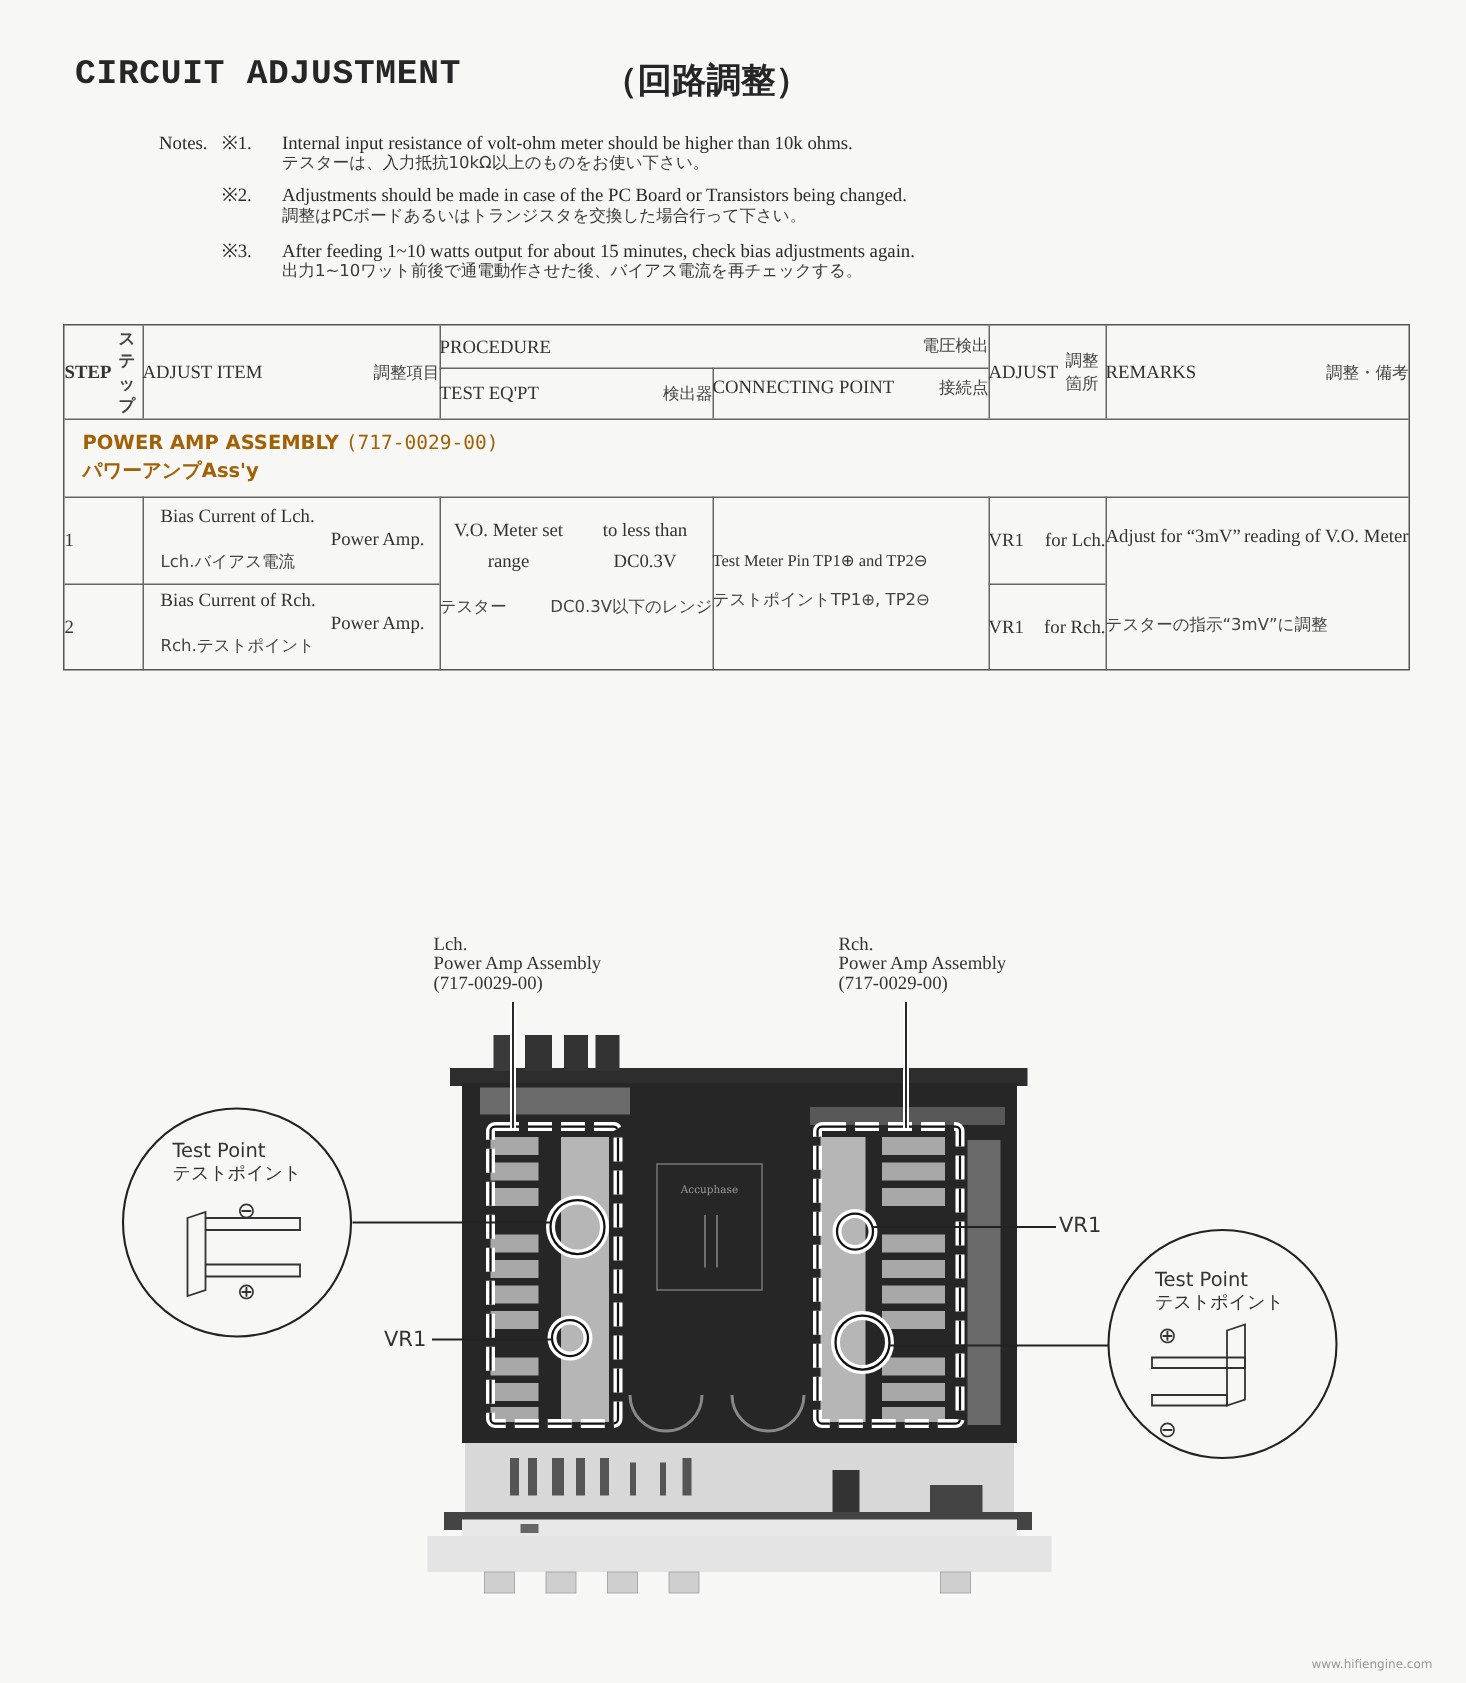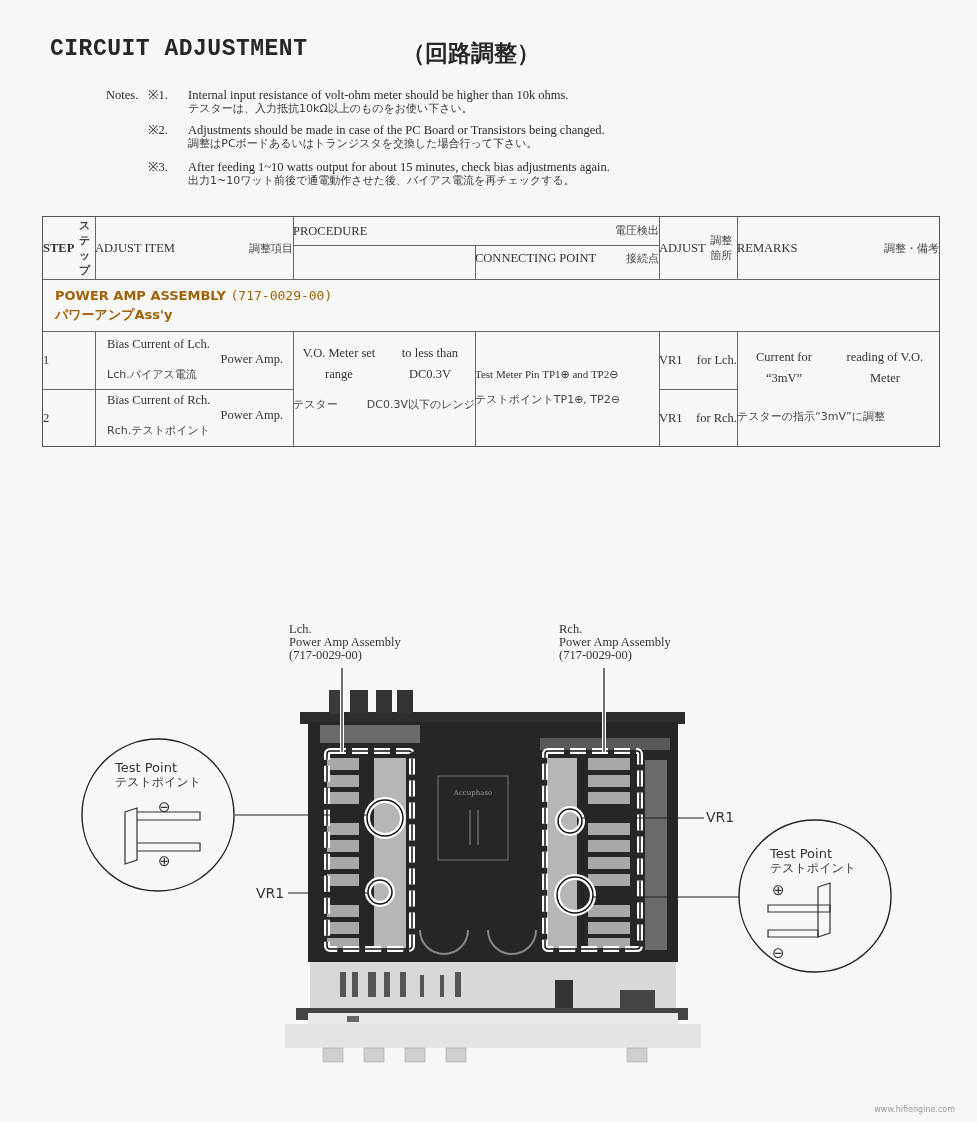--- a/index.html
+++ b/index.html
@@ -78,20 +78,24 @@
     <span class="jp-small">ステップ</span>
   </div>
   <div class="cell" style="left:52px; top:0; width:198px; height:62px;">
     <span>ADJUST ITEM</span>
     <span class="jp-small">調整項目</span>
   </div>
   <div class="cell" style="left:250px; top:0; width:366px; height:28px; line-height:12px;">
     <span>PROCEDURE</span>
     <span class="jp-small">電圧検出</span>
   </div>
+  <div class="cell" style="left:250px; top:28px; width:182px; height:34px; line-height:13px;">
+    <span>TEST EQ'PT</span>
+    <span class="jp-small">検出器</span>
+  </div>
   <div class="cell" style="left:432px; top:24px; width:184px; height:34px; line-height:13px;">
     <span>CONNECTING POINT</span>
     <span class="jp-small">接続点</span>
   </div>
   <div class="cell" style="left:616px; top:0; width:78px; height:62px;">
     <span>ADJUST</span>
     <span class="jp-small">調整箇所</span>
   </div>
   <div class="cell" style="left:694px; top:0; width:202px; height:62px;">
     <span>REMARKS</span>
@@ -132,21 +136,21 @@
     <span>V.O. Meter set range</span>
     <span>to less than DC0.3V</span>
   </div>
   <div class="cell" style="left:250px; top:178px; width:182px; line-height:20px;">
     <span class="jp-small">テスター</span>
     <span class="jp-small">DC0.3V以下のレンジ</span>
   </div>
   <div class="cell" style="left:432px; top:150px; width:184px; font-size:11px; line-height:14px;">Test Meter Pin TP1⊕ and TP2⊖</div>
   <div class="cell jp-small" style="left:432px; top:176px; width:184px; line-height:14px;">テストポイントTP1⊕, TP2⊖</div>
   <div class="cell" style="left:694px; top:130px; width:202px; line-height:21px;">
-    <span>Current for “3mV”</span>
+    <span>Adjust for “3mV”</span>
     <span>reading of V.O. Meter</span>
   </div>
   <div class="cell jp-small" style="left:694px; top:192px; width:202px;">テスターの指示“3mV”に調整</div>
 </div>
 
 <div>
 
   <div class="lbl" style="left:289px; top:623px;">
     <div>Lch.</div>
     <div>Power Amp Assembly</div>

